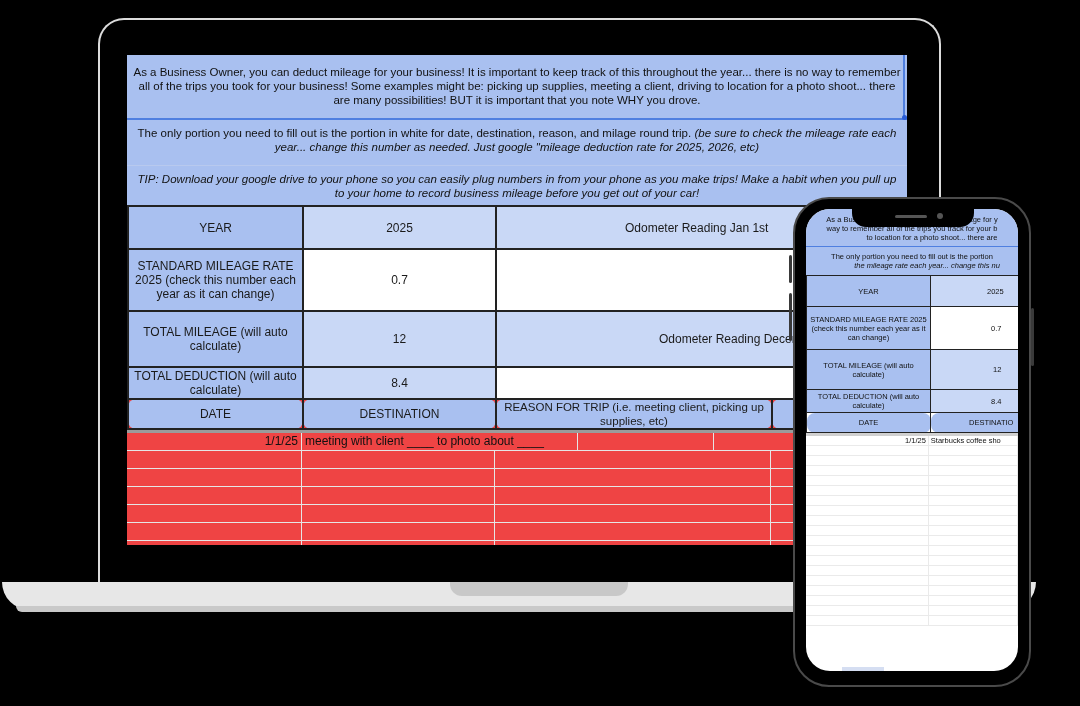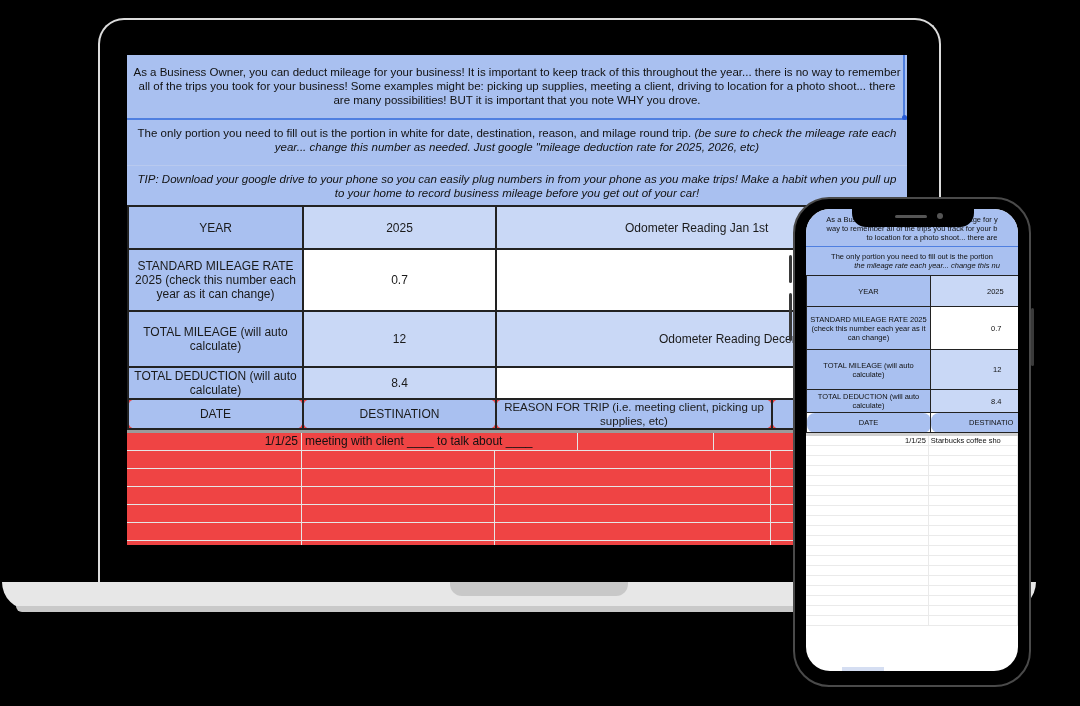--- a/index.html
+++ b/index.html
@@ -141,21 +141,21 @@
       <td style="font-size:11.5px">REASON FOR TRIP (i.e. meeting client, picking up supplies, etc)</td>
       <td></td>
     </tr>
   </tbody>
     </table>
   <div class="frozen-sep"></div>
 
   <div class="data-area">
     <div class="row-line">
       <div style="width:175px;text-align:right">1/1/25</div>
-      <div style="width:276px">meeting with client ____ to talk about ____</div>
+      <div style="width:276px">meeting with client ____ to photo about ____</div>
       <div style="width:136px"></div>
     </div>
     <div class="row-line">
         <div style="width:175px"></div>
         <div style="width:193px"></div>
         <div style="width:276px"></div>
         <div style="width:136px"></div>
       </div>
     <div class="row-line">
         <div style="width:175px"></div>

